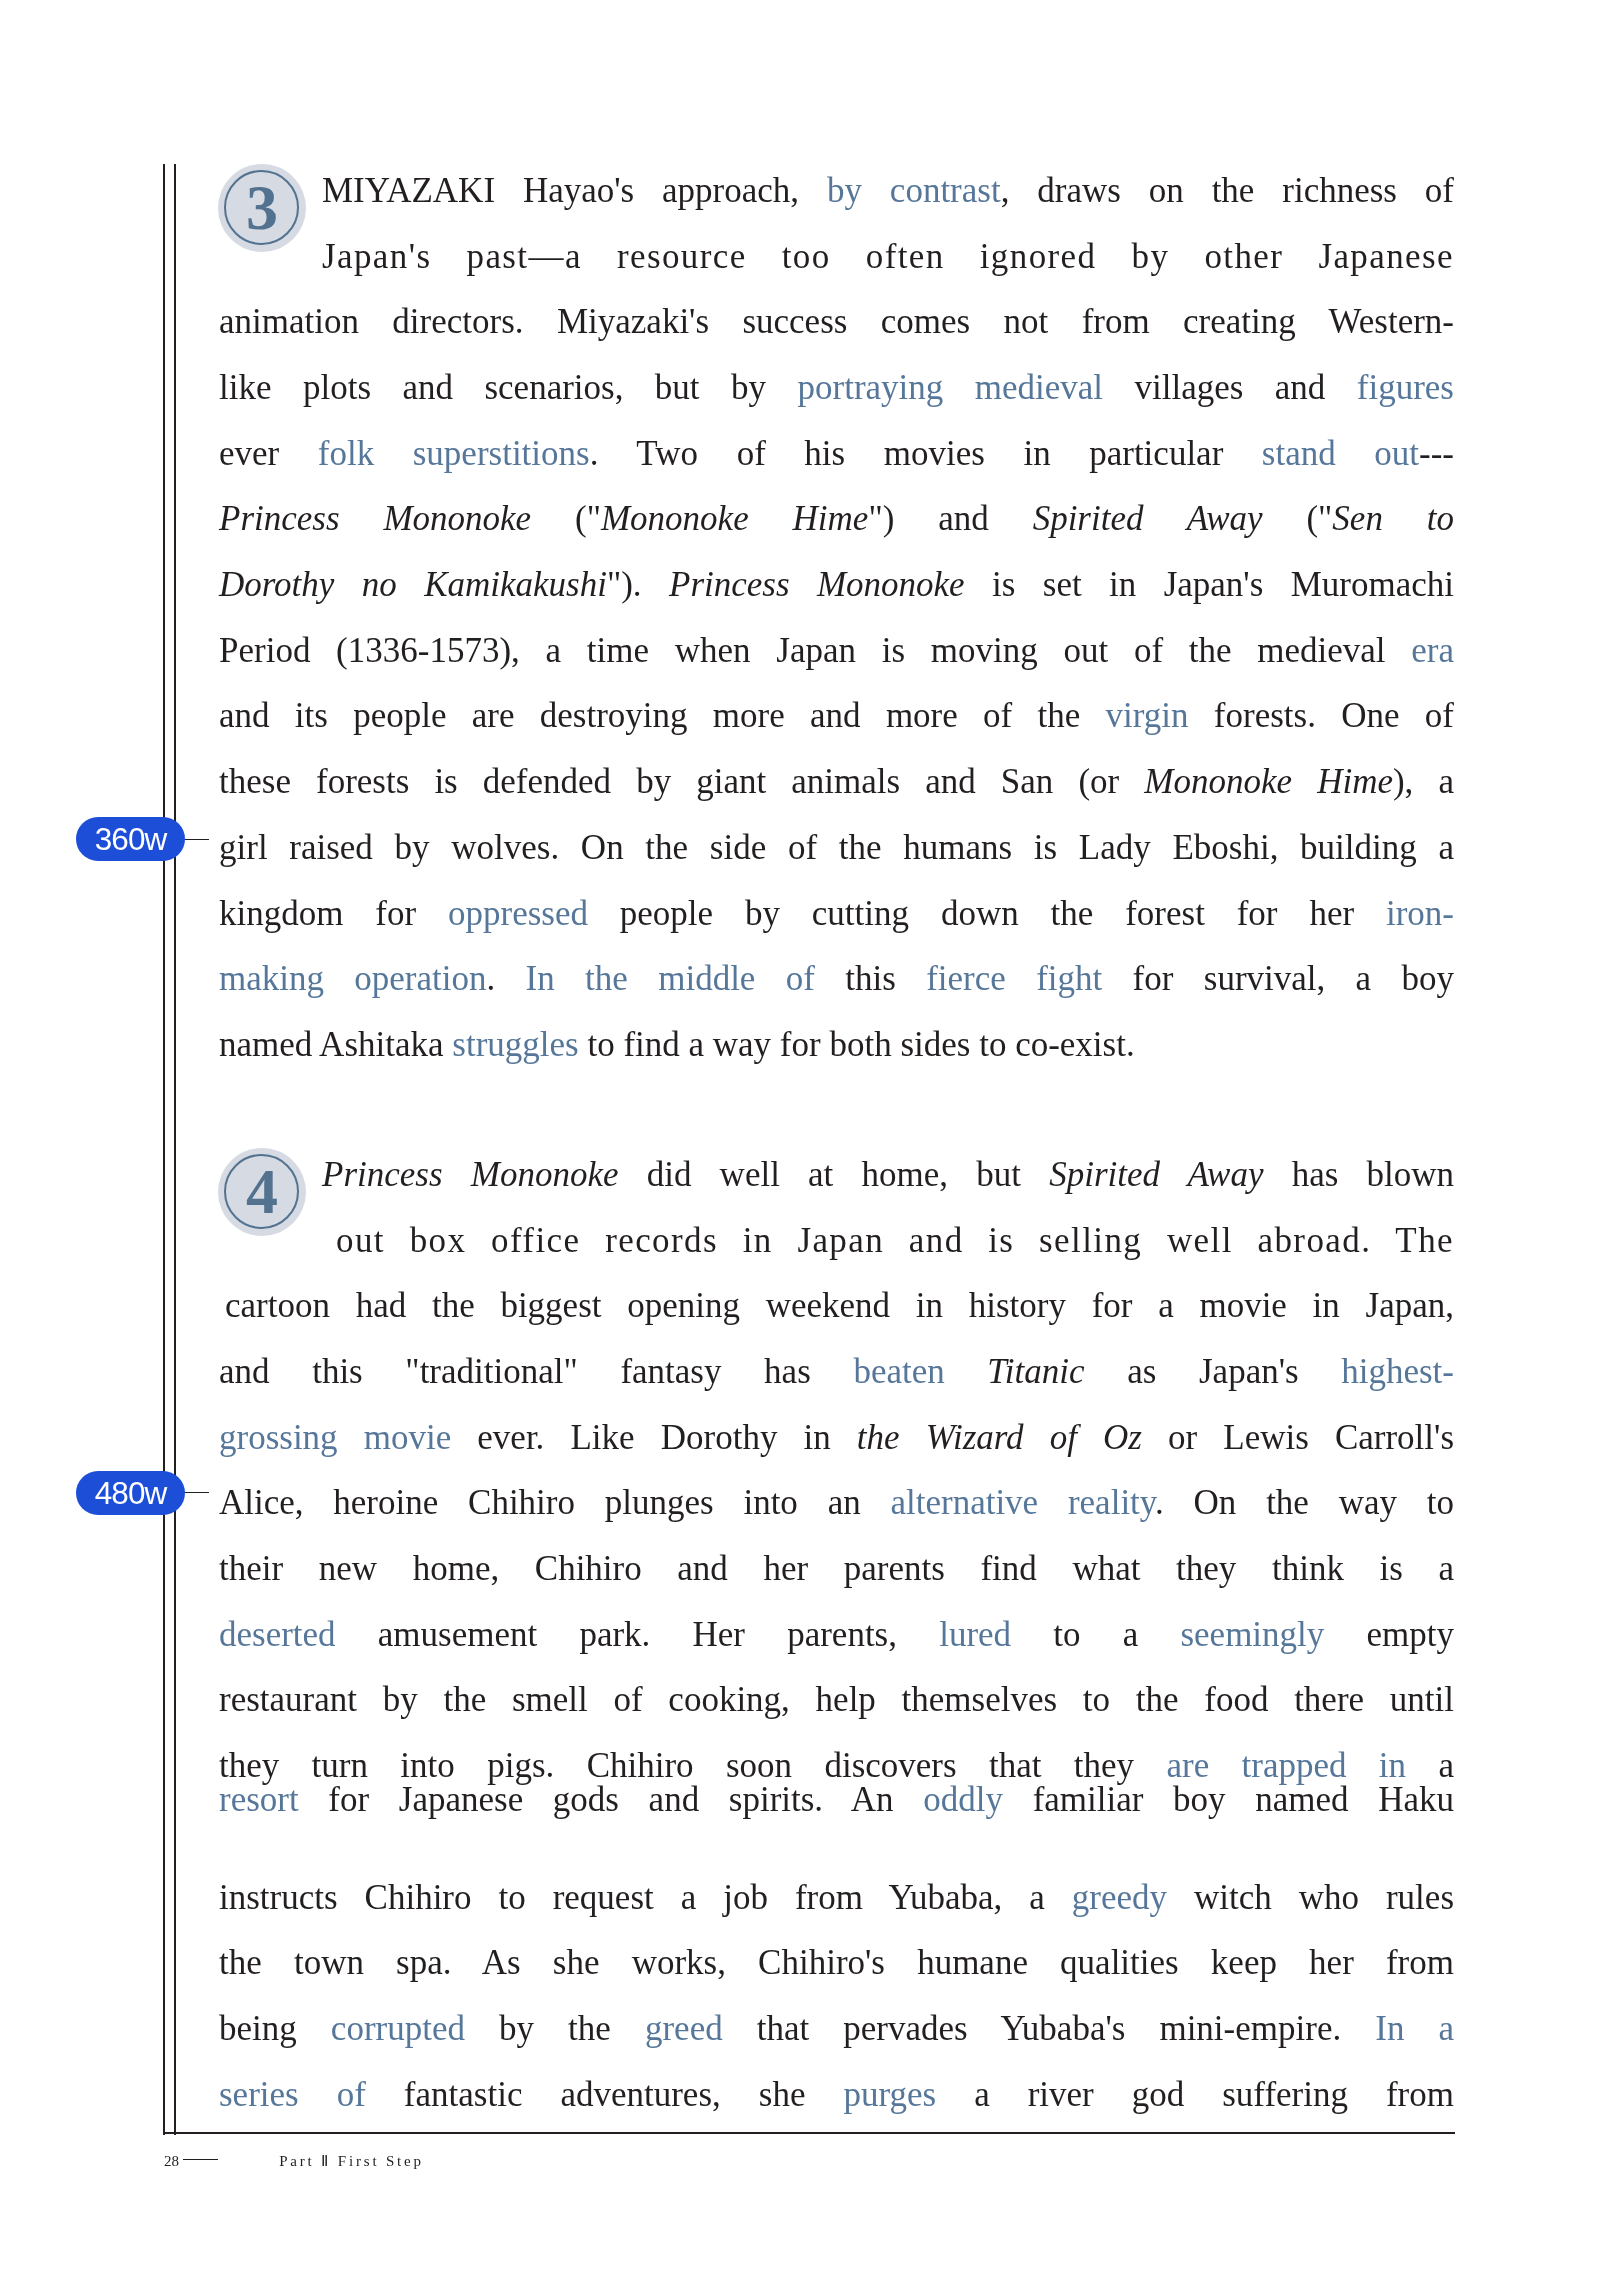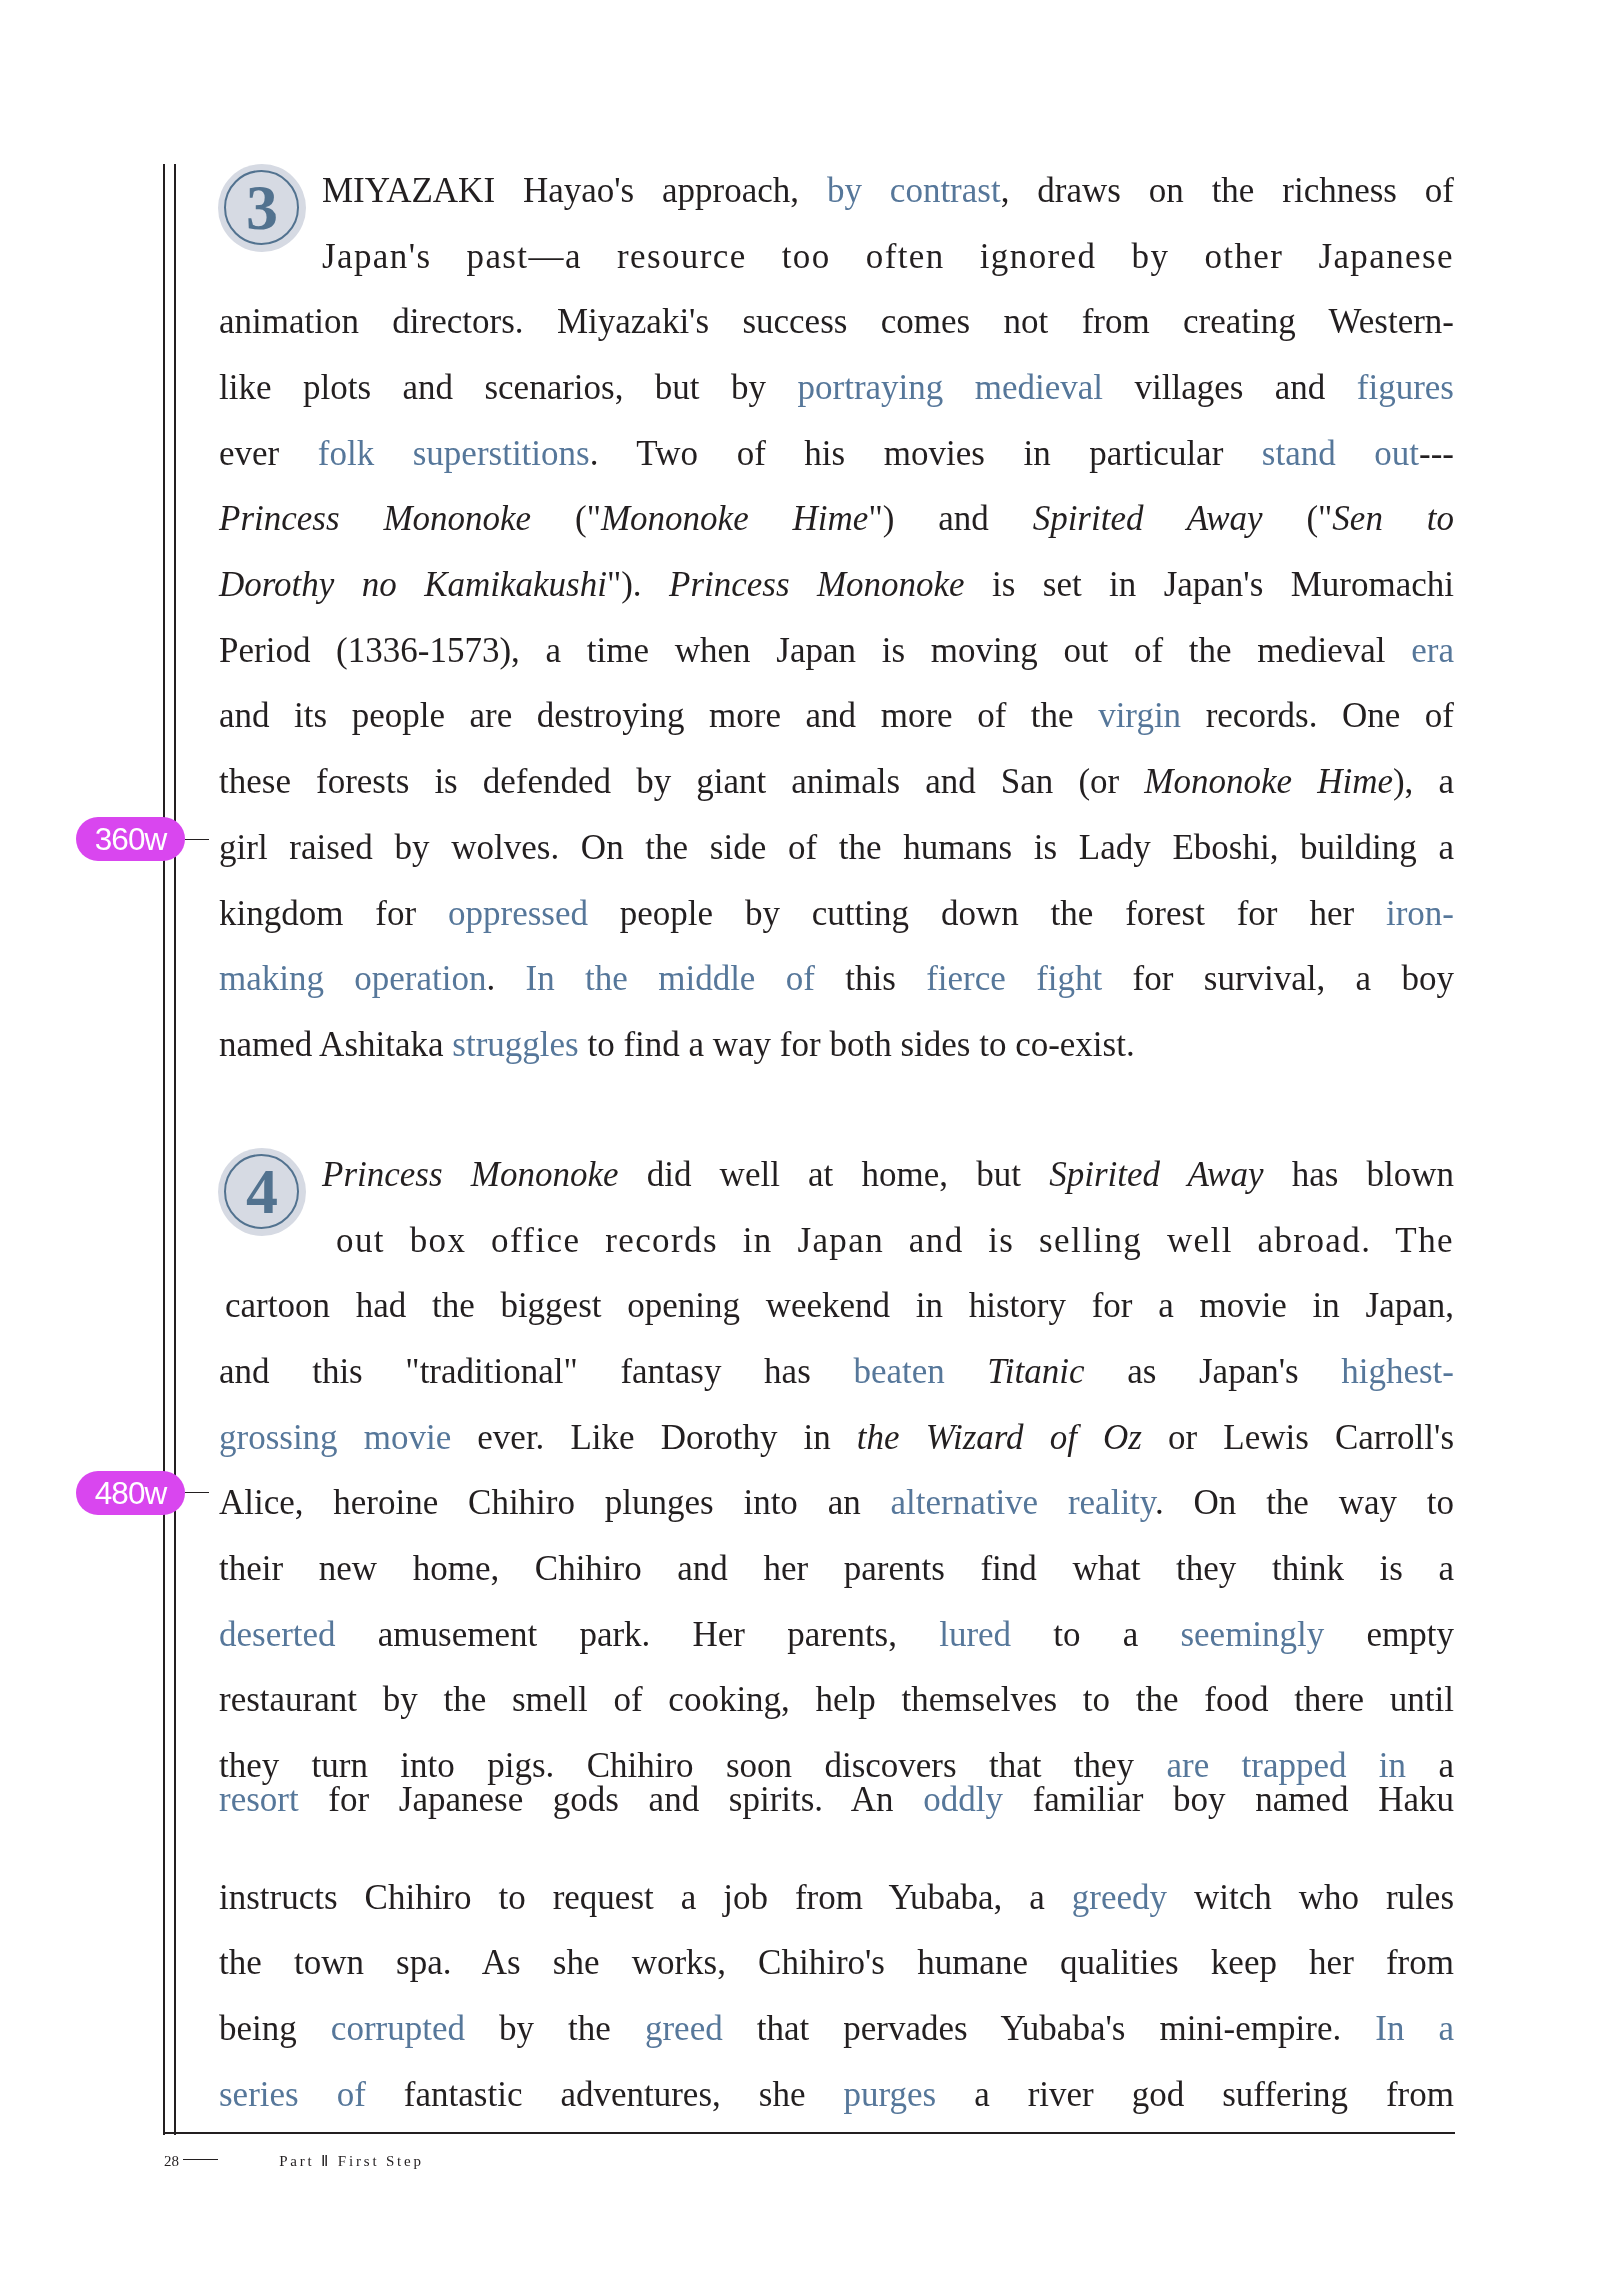--- a/index.html
+++ b/index.html
@@ -22,21 +22,21 @@
 
   .badge-num { position: absolute; left: 218px; width: 88px; height: 88px; border-radius: 50%;
                background: #d6dae3; }
   .badge-num .ring { position: absolute; left: 5.6px; top: 5.6px; width: 71px; height: 71px;
                border: 2.8px solid #52728f; border-radius: 50%; }
   .badge-num .digit { position: absolute; left: 0; top: 0; width: 88px; height: 88px;
                text-align: center; line-height: 88px; font-size: 64px; font-weight: bold;
                color: #52728f; font-family: "Liberation Serif", serif; }
 
   .wc { position: absolute; left: 76px; width: 109px; height: 44px; border-radius: 22px;
-        background: #d946ef; color: #ffffff; text-align: center; line-height: 44px;
+        background: #1d4ed8; color: #ffffff; text-align: center; line-height: 44px;
         font-family: "Liberation Sans", sans-serif; font-size: 31.5px; letter-spacing: -0.9px; }
   .wc-line { position: absolute; left: 185px; width: 24px; height: 1.4px; background: #231f20; }
 
   .footer { position: absolute; top: 2147px; left: 164px; height: 28px; font-size: 15px;
             line-height: 28px; white-space: nowrap; font-family: "Liberation Serif", serif; }
   .footer .pg { display: inline-block; }
   .footer .dash { display: inline-block; width: 35px; height: 0.9px; background: #231f20;
                   vertical-align: middle; margin: 0 6.5px 0 3.7px; position: relative; top: -2.8px; }
   .footer .sec { display: inline-block; letter-spacing: 2.8px; margin-left: 55px; }
 </style>
@@ -53,21 +53,21 @@
 </div>
 <div class="para" id="para-0" style="top:158px;">
     <div class="line indent" style="top: 0px;"><span>MIYAZAKI Hayao's approach, </span><span class="hl">by contrast</span><span>, draws on the richness of</span></div>
     <div class="line indent spaced" style="top: 66px;"><span>Japan's past—a resource too often ignored by other Japanese</span></div>
     <div class="line" style="top: 131px;"><span>animation directors. Miyazaki's success comes not from creating Western-</span></div>
     <div class="line" style="top: 197px;"><span>like plots and scenarios, but by </span><span class="hl">portraying medieval</span><span> villages and </span><span class="hl">figures</span></div>
     <div class="line" style="top: 263px;"><span>ever </span><span class="hl">folk superstitions</span><span>. Two of his movies in particular </span><span class="hl">stand out</span><span>---</span></div>
     <div class="line" style="top: 328px;"><span class="it">Princess Mononoke</span><span> ("</span><span class="it">Mononoke Hime</span><span>") and </span><span class="it">Spirited Away</span><span> ("</span><span class="it">Sen to</span></div>
     <div class="line" style="top: 394px;"><span class="it">Dorothy no Kamikakushi</span><span>"). </span><span class="it">Princess Mononoke</span><span> is set in Japan's Muromachi</span></div>
     <div class="line" style="top: 460px;"><span>Period (1336-1573), a time when Japan is moving out of the medieval </span><span class="hl">era</span></div>
-    <div class="line" style="top: 525px;"><span>and its people are destroying more and more of the </span><span class="hl">virgin</span><span> records. One of</span></div>
+    <div class="line" style="top: 525px;"><span>and its people are destroying more and more of the </span><span class="hl">virgin</span><span> forests. One of</span></div>
     <div class="line" style="top: 591px;"><span>these forests is defended by giant animals and San (or </span><span class="it">Mononoke Hime</span><span>), a</span></div>
     <div class="line" style="top: 657px;"><span>girl raised by wolves. On the side of the humans is Lady Eboshi, building a</span></div>
     <div class="line" style="top: 723px;"><span>kingdom for </span><span class="hl">oppressed</span><span> people by cutting down the forest for her </span><span class="hl">iron-</span></div>
     <div class="line" style="top: 788px;"><span class="hl">making operation</span><span>. </span><span class="hl">In the middle of</span><span> this </span><span class="hl">fierce fight</span><span> for survival, a boy</span></div>
     <div class="line last" style="top: 854px;"><span>named Ashitaka </span><span class="hl">struggles</span><span> to find a way for both sides to co-exist.</span></div>
   </div>
 
 <div class="wc" style="top:817px;">360w</div>
 <div class="wc-line" style="top:839px;"></div>
 

